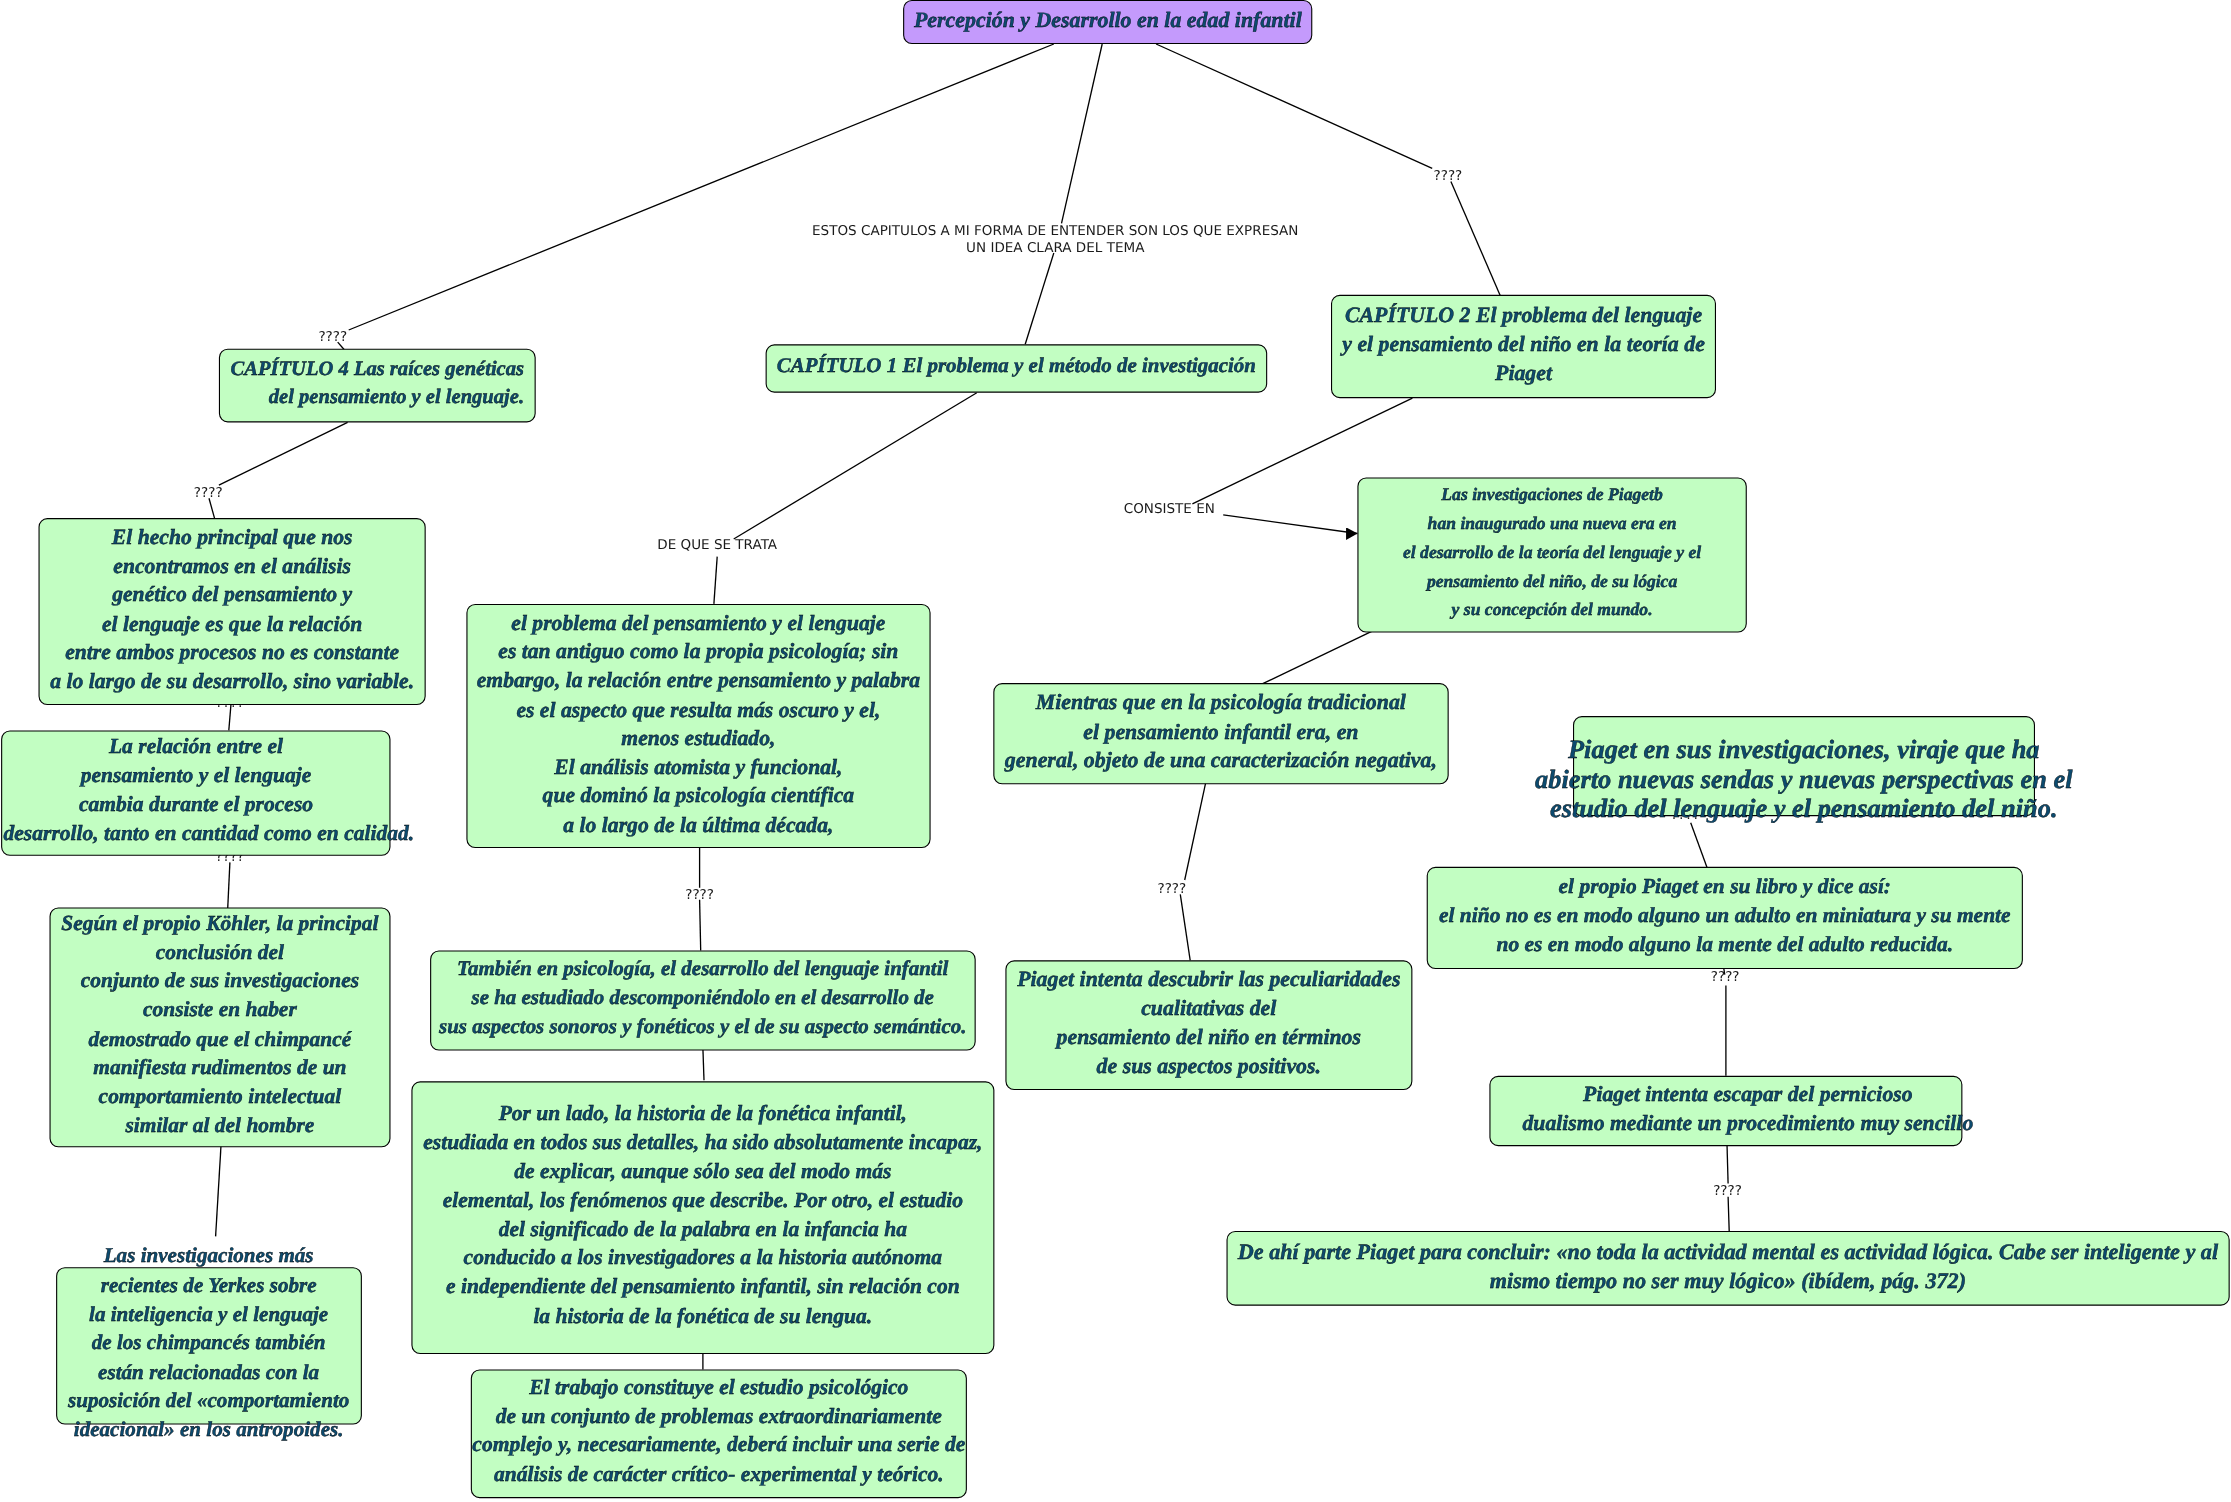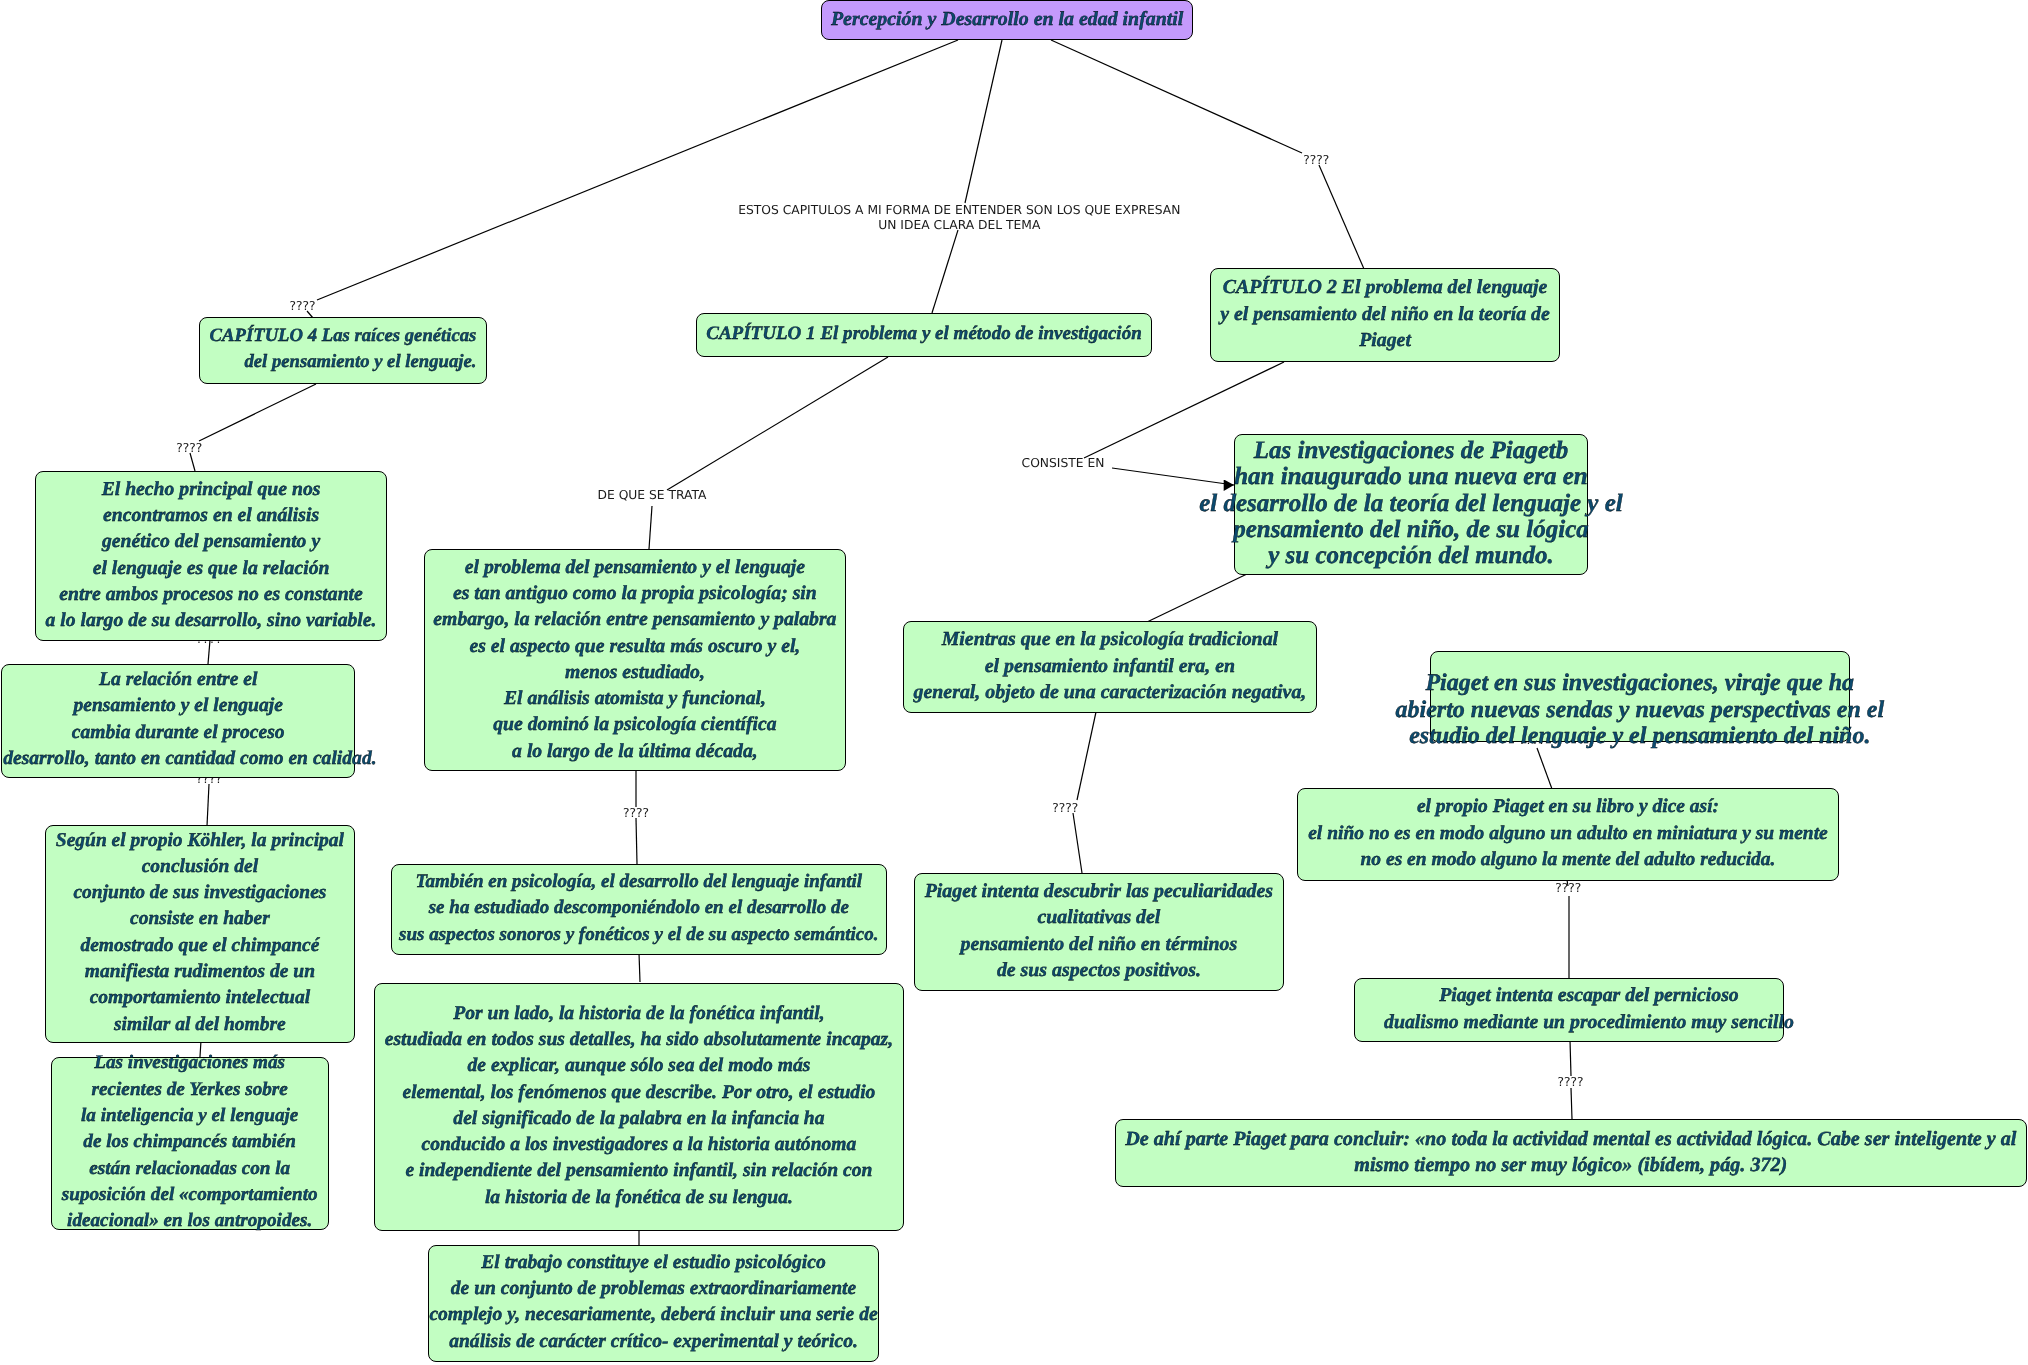--- a/index.html
+++ b/index.html
@@ -108,21 +108,21 @@
       <div class="node concept" style="left: 45px; top: 824.8px; width: 309.8px; height: 217.9px;">
         <span class="txt" style="font-size: 19.5px; line-height: 26.3px;">Según el propio Köhler, la principal
 conclusión del
 conjunto de sus investigaciones
 consiste en haber
 demostrado que el chimpancé
 manifiesta rudimentos de un
 comportamiento intelectual
 similar al del hombre</span>
       </div>
-      <div class="node concept" style="left: 50.7px; top: 1057px; width: 278px; height: 173px;">
+      <div class="node concept" style="left: 50.7px; top: 1152px; width: 278px; height: 143px;">
         <span class="txt" style="font-size: 19.2px; line-height: 26.3px;">Las investigaciones más
 recientes de Yerkes sobre
 la inteligencia y el lenguaje
 de los chimpancés también
 están relacionadas con la
 suposición del «comportamiento
 ideacional» en los antropoides.</span>
       </div>
       <div class="node concept" style="left: 423.9px; top: 548.8px; width: 422px; height: 222px;">
         <span class="txt" style="font-size: 19.7px; line-height: 26.3px;">el problema del pensamiento y el lenguaje
@@ -149,21 +149,21 @@
 e independiente del pensamiento infantil, sin relación con
 la historia de la fonética de su lengua.</span>
       </div>
       <div class="node concept" style="left: 406px; top: 1244.9px; width: 451px; height: 117px; margin-left: 22px;">
         <span class="txt" style="font-size: 19.6px; line-height: 26.3px;">El trabajo constituye el estudio psicológico
 de un conjunto de problemas extraordinariamente
 complejo y, necesariamente, deberá incluir una serie de
 análisis de carácter crítico- experimental y teórico.</span>
       </div>
       <div class="node concept" style="left: 1234.2px; top: 434px; width: 353.6px; height: 141.3px;">
-        <span class="txt" style="font-size: 25px; line-height: 26.3px;">Las investigaciones de Piagetb
+        <span class="txt" style="font-size: 16px; line-height: 26.3px;">Las investigaciones de Piagetb
 han inaugurado una nueva era en
 el desarrollo de la teoría del lenguaje y el
 pensamiento del niño, de su lógica
 y su concepción del mundo.</span>
       </div>
       <div class="node concept" style="left: 902.9px; top: 620.8px; width: 414px; height: 91.8px;">
         <span class="txt" style="font-size: 19.9px; line-height: 26.3px;">Mientras que en la psicología tradicional
 el pensamiento infantil era, en
 general, objeto de una caracterización negativa,</span>
       </div>

